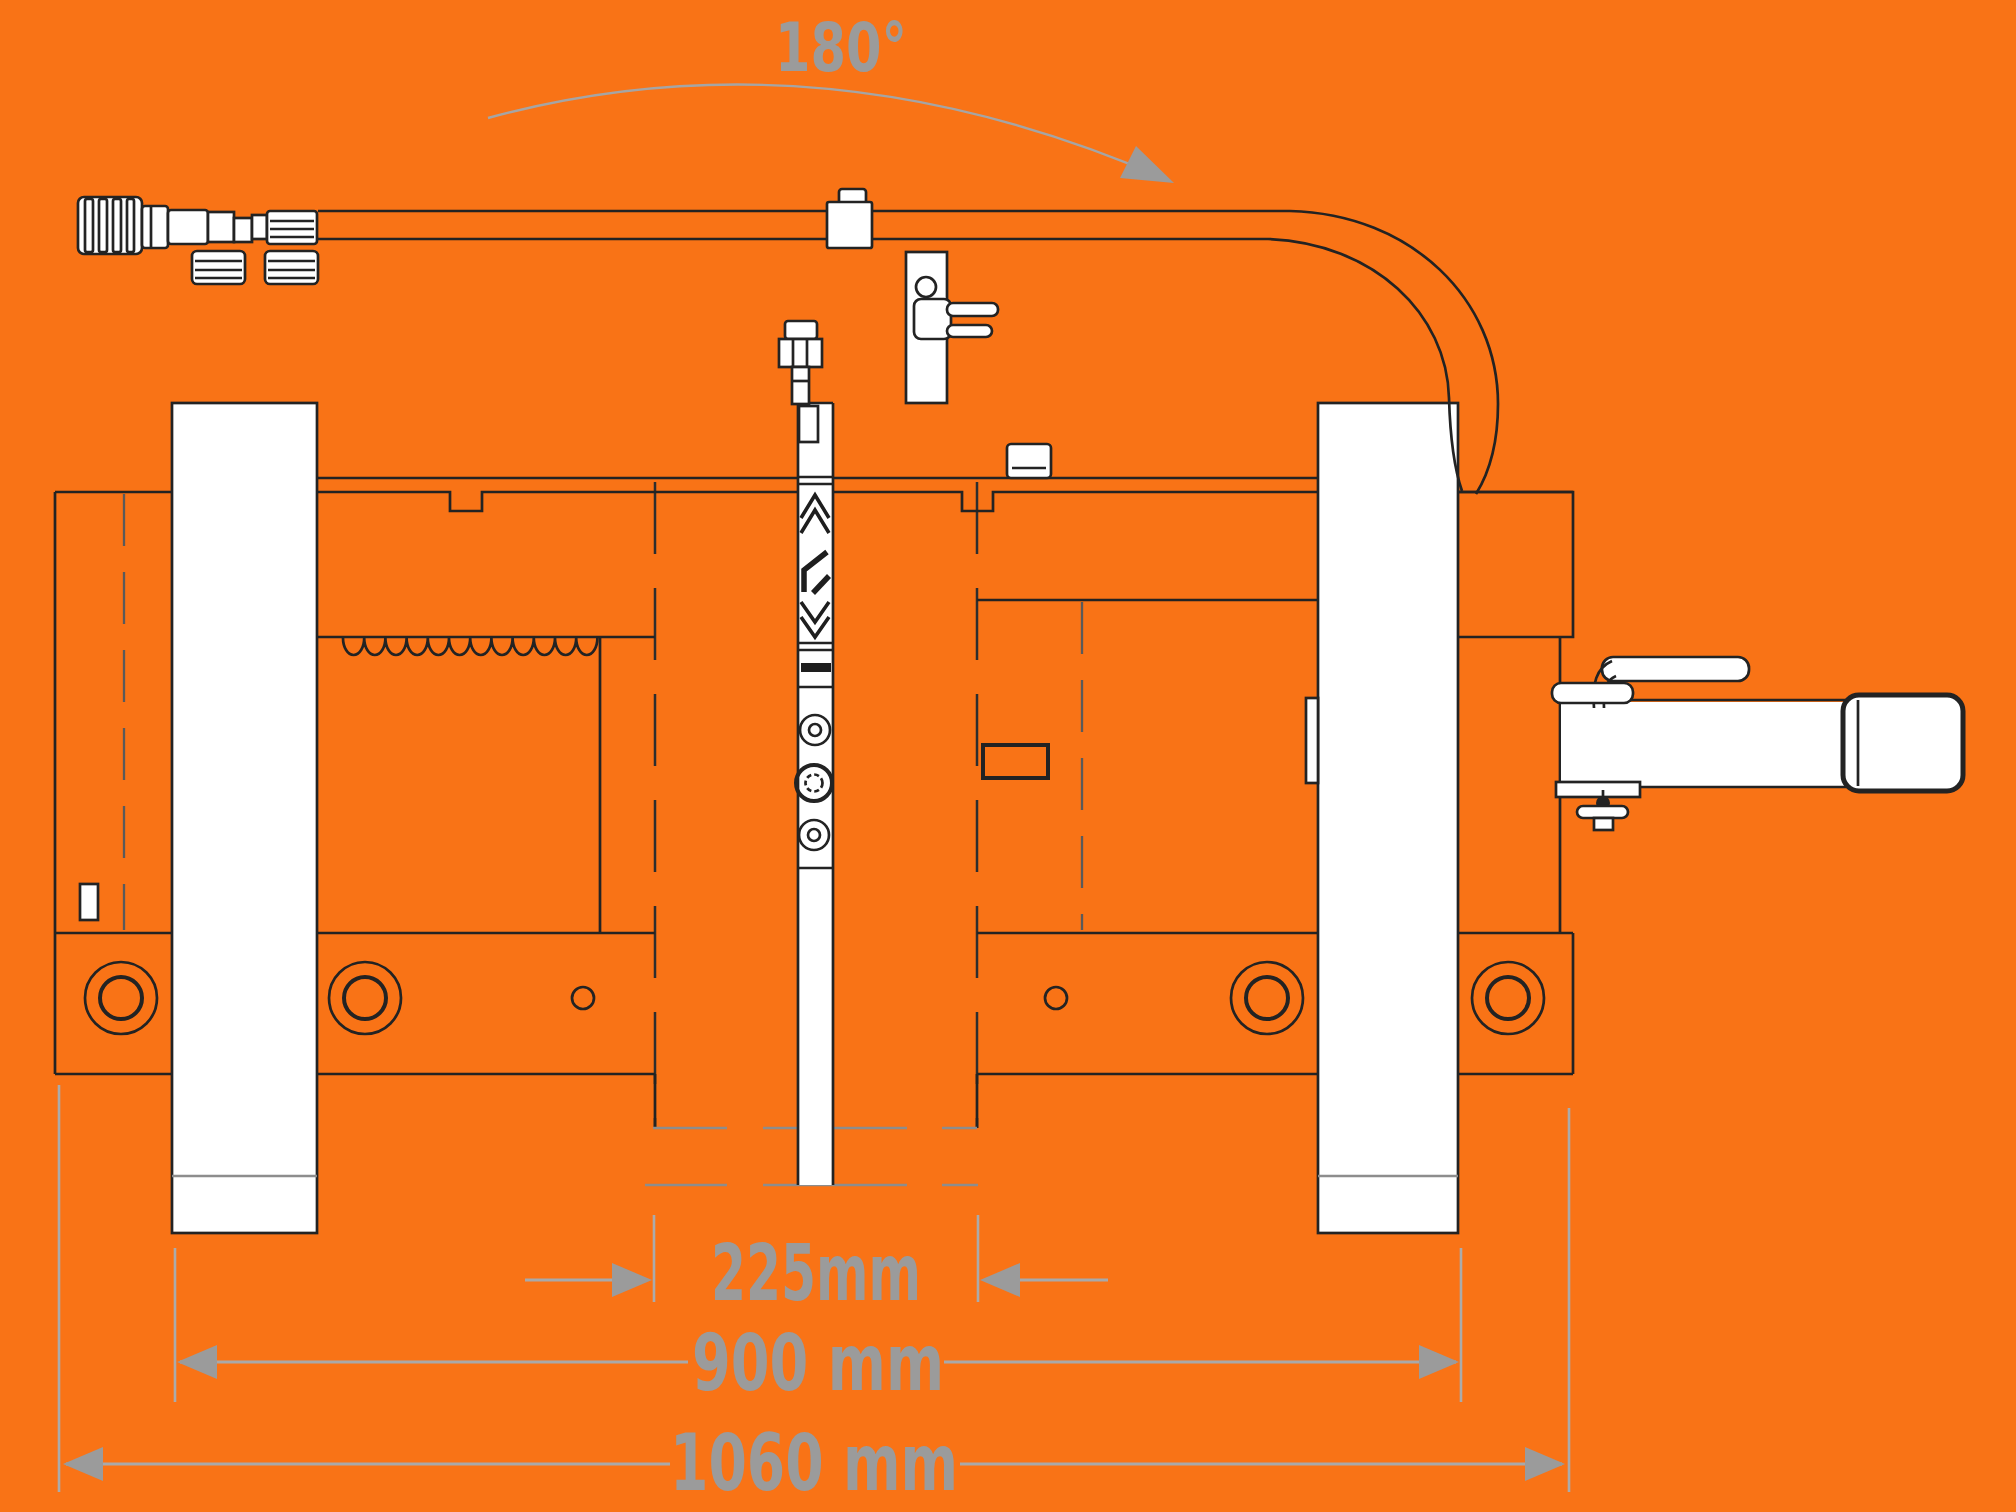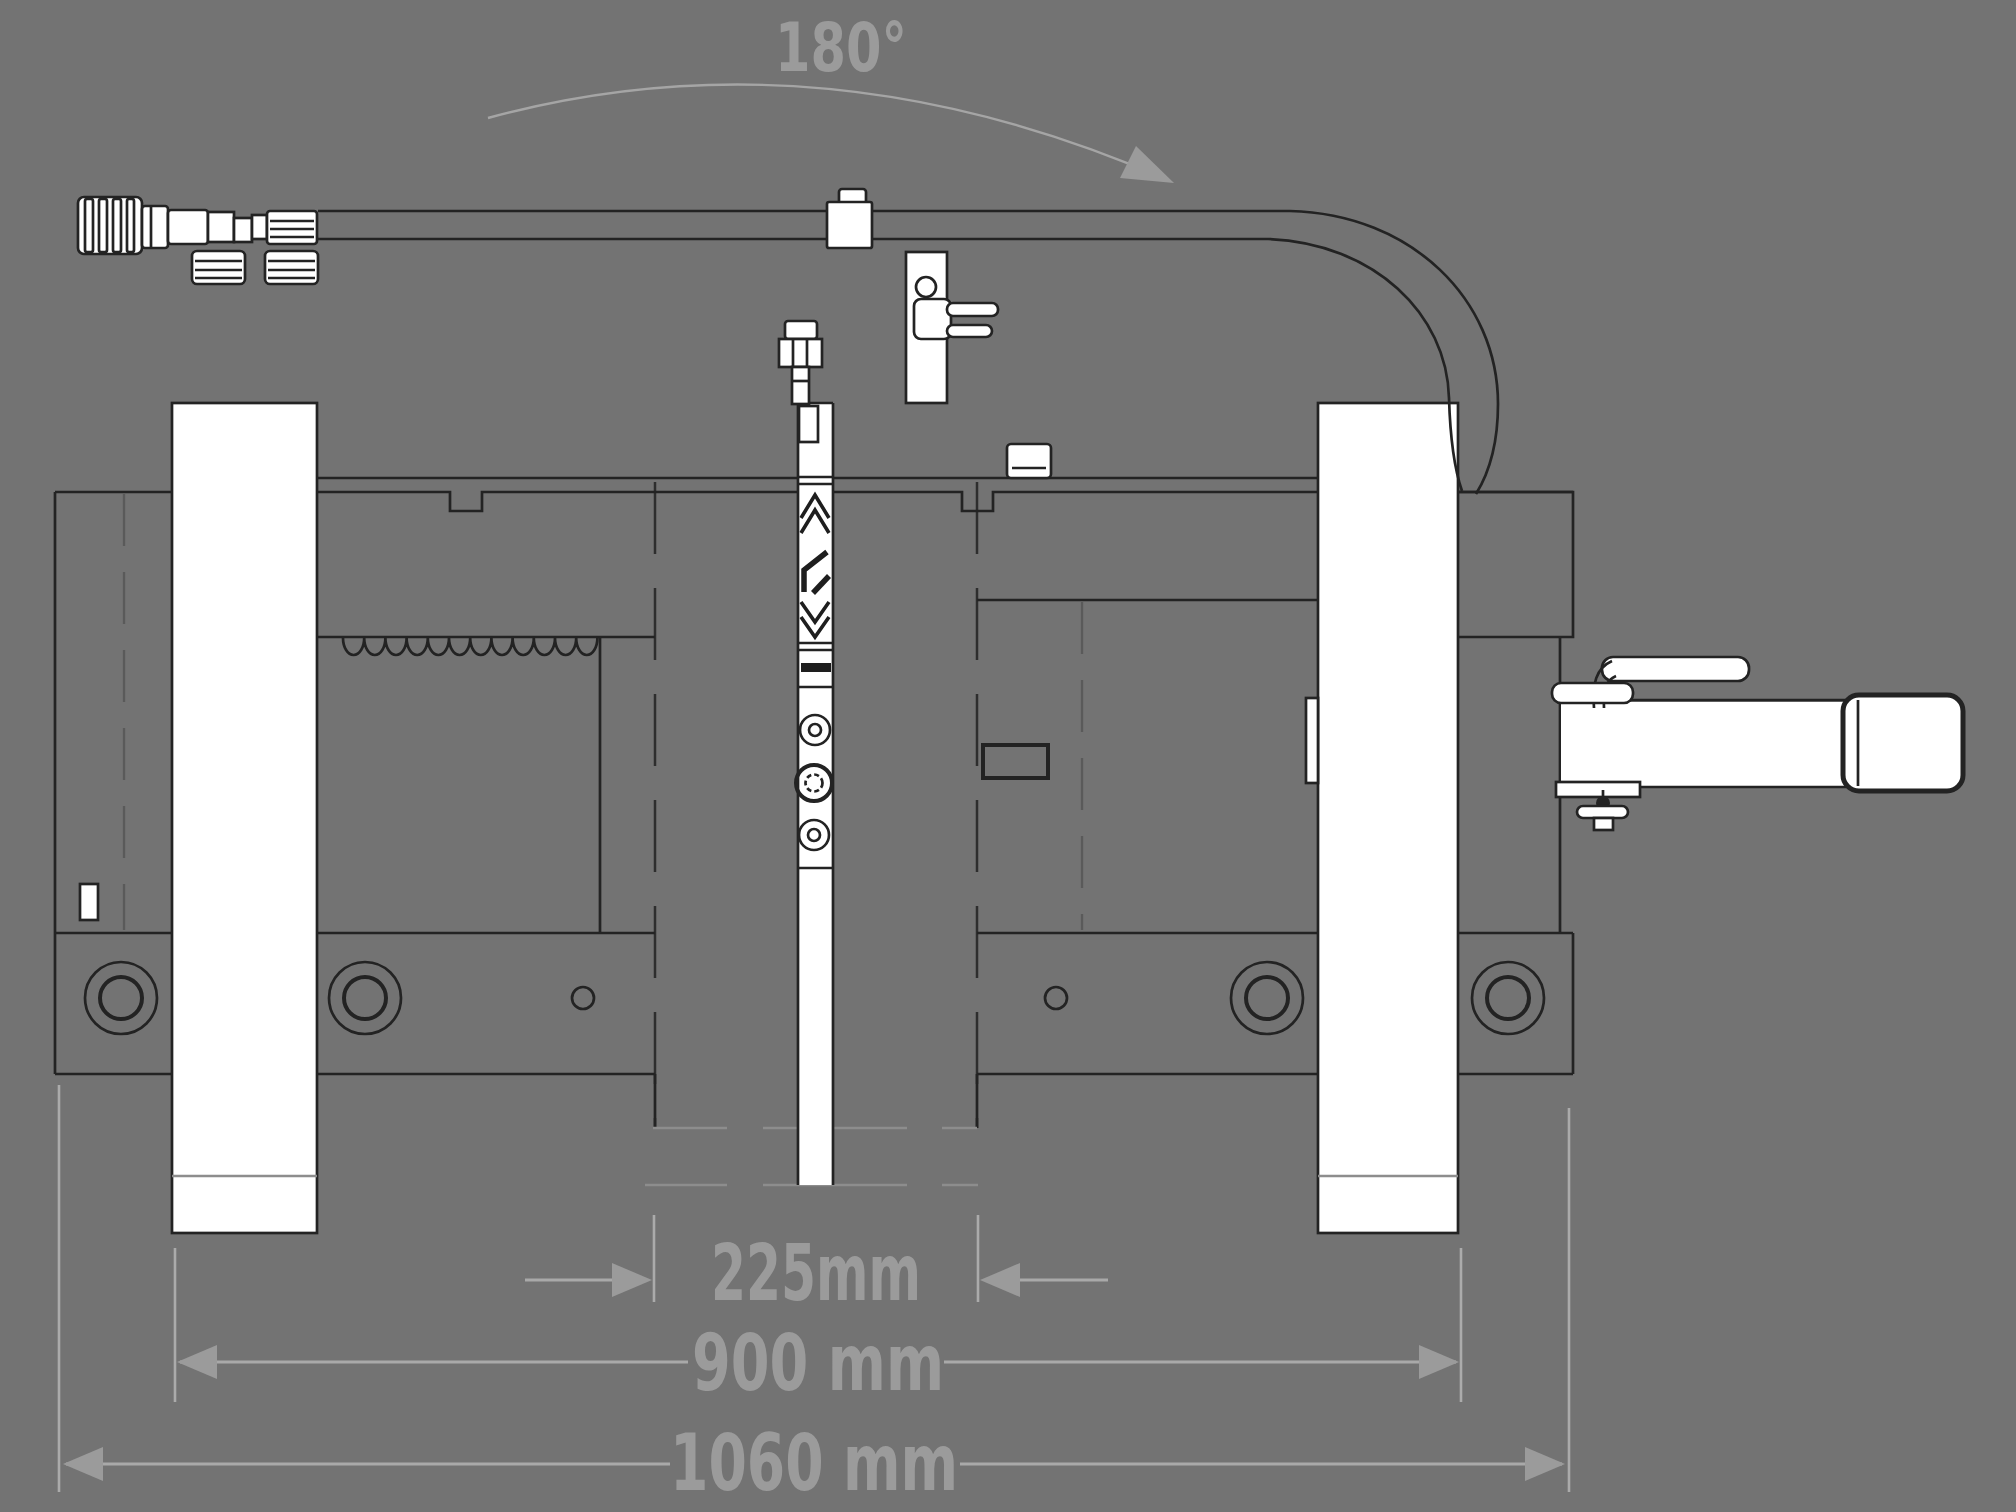--- a/index.html
+++ b/index.html
@@ -1,16 +1,16 @@
 <!DOCTYPE html>
 <html><head>
 <meta charset="utf-8">
 <style>
   html,body{margin:0;padding:0;background:#ffffff;}
-  .stage{width:2016px;height:1512px;position:relative;background:#737373;overflow:hidden;}
+  .stage{width:2016px;height:1512px;position:relative;background:#f97316;overflow:hidden;}
   svg{display:block;}
   text.dim{
     font-family:"DejaVu Sans","Liberation Sans",sans-serif;
     font-weight:bold;
     fill:#9b9b9b;
   }
   .k{stroke:#232323;stroke-width:2.7;fill:none;}
   .kf{stroke:#232323;stroke-width:2.7;fill:#ffffff;}
   .kb{stroke:#232323;stroke-width:4;fill:none;}
   .wf{fill:#ffffff;stroke:none;}

